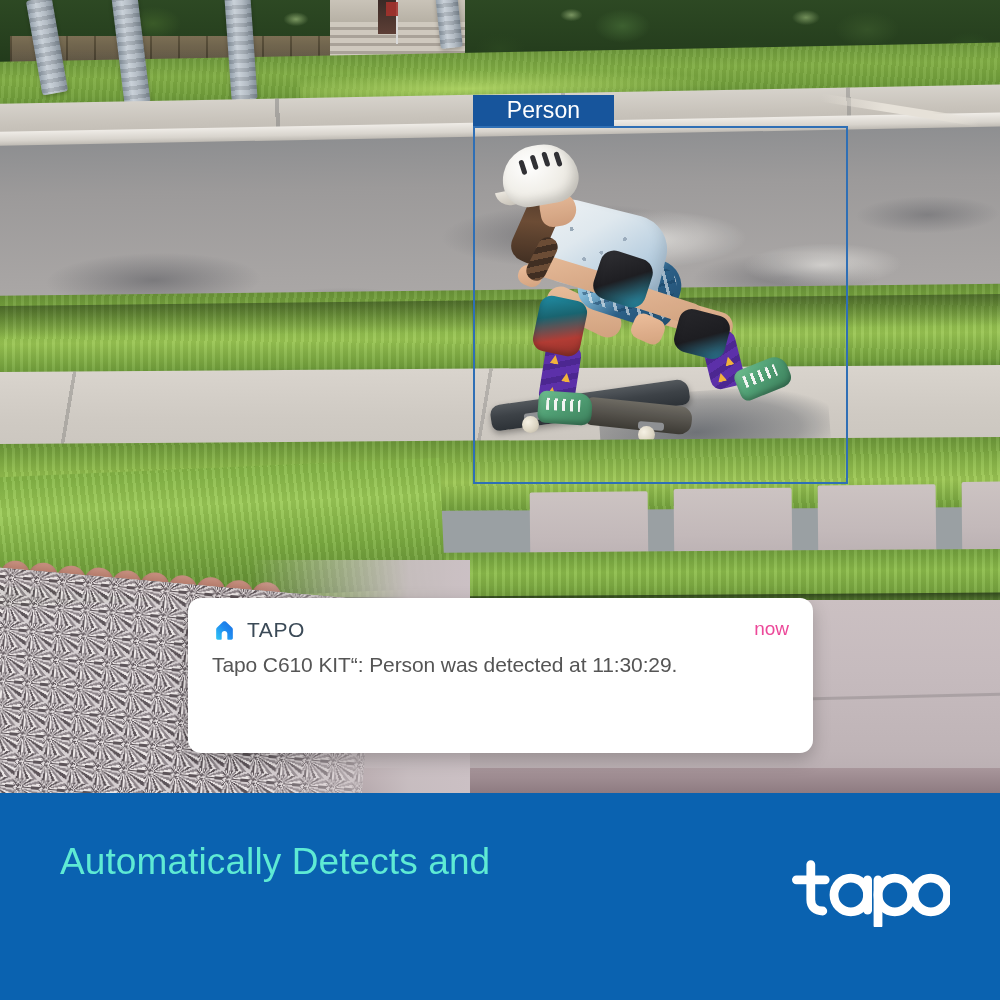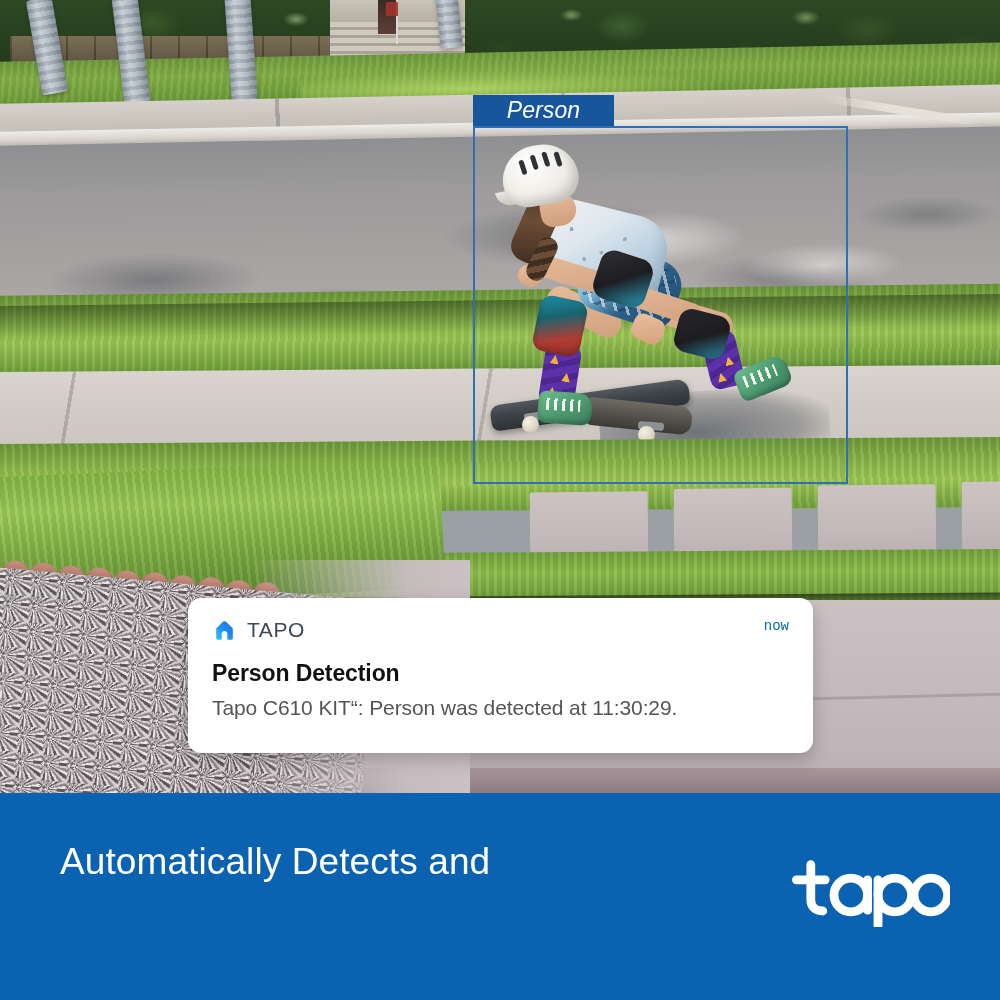--- a/index.html
+++ b/index.html
@@ -370,21 +370,20 @@
     display: flex;
     align-items: center;
     justify-content: center;
     background: #17559c;
     color: #ffffff;
     font-size: 23px;
     line-height: 1;
     padding: 0 13px;
     letter-spacing: .1px;
     font-family: "Liberation Sans", sans-serif;
-    font-style: italic;
   }
 
   
   .skater { position: absolute; left: 480px; top: 140px; width: 320px; height: 300px; }
   .sk { position: absolute; }
 
   .helmet {
     left: 22px; top: 5px; width: 76px; height: 60px;
     background: radial-gradient(ellipse at 38% 30%, #ffffff 0%, #f0eee8 50%, #d9d5cc 100%);
     border-radius: 42px 42px 30px 30px;
@@ -554,23 +553,22 @@
     display: block;
   }
   .notif-app {
     margin-left: 10px;
     font-size: 21px;
     color: #3b4a57;
     letter-spacing: .6px;
   }
   .notif-time {
     margin-left: auto;
-    font-size: 14px;
-    color: #0369a1;
-    font-family: Liberation Mono, monospace;
+    font-size: 19px;
+    color: #ec4899;
   }
   .notif-title {
     margin-top: 16px;
     font-size: 23px;
     font-weight: bold;
     color: #111111;
     letter-spacing: -.1px;
   }
   .notif-body {
     margin-top: 9px;
@@ -737,28 +735,27 @@
               <stop offset="0%" stop-color="#30c8f5"></stop>
               <stop offset="55%" stop-color="#1f8af0"></stop>
               <stop offset="100%" stop-color="#1a6fe0"></stop>
             </linearGradient>
           </defs>
           <path d="M12 3.2 C11.1 3.2 10.4 3.6 9.8 4.2 L4.6 9.4 C4.2 9.8 4 10.3 4 10.9 L4 19.4 C4 20.2 4.6 20.8 5.4 20.8 L8.6 20.8 C9.0 20.8 9.3 20.5 9.3 20.1 L9.3 15.1 C9.3 13.6 10.5 12.4 12 12.4 C13.5 12.4 14.7 13.6 14.7 15.1 L14.7 20.1 C14.7 20.5 15.0 20.8 15.4 20.8 L18.6 20.8 C19.4 20.8 20 20.2 20 19.4 L20 10.9 C20 10.3 19.8 9.8 19.4 9.4 L14.2 4.2 C13.6 3.6 12.9 3.2 12 3.2 Z" fill="url(#hg)"></path>
         </svg>
         <span class="notif-app">TAPO</span>
         <span class="notif-time">now</span>
       </div>
-      <div class="notif-title">Person Detection</div>
       <div class="notif-body">Tapo C610 KIT“: Person was detected at 11:30:29.</div>
     </div>
 
   </div>
 
   <div class="banner" style="background: rgb(10, 98, 176);">
-    <div class="banner-headline" style="color: #ffffff;">
+    <div class="banner-headline" style="color: #5eead4;">
       <div>Automatically Detects and</div>
     </div>
   </div>
 
   <svg class="tapo-logo" viewBox="0 0 200 90">
     <g fill="none" stroke="#ffffff" stroke-width="11" stroke-linecap="round">
 
       <path d="M26 12 L26 56 C26 65 32 70 41 70"></path>
       <path d="M8 31 L44 31"></path>
 

